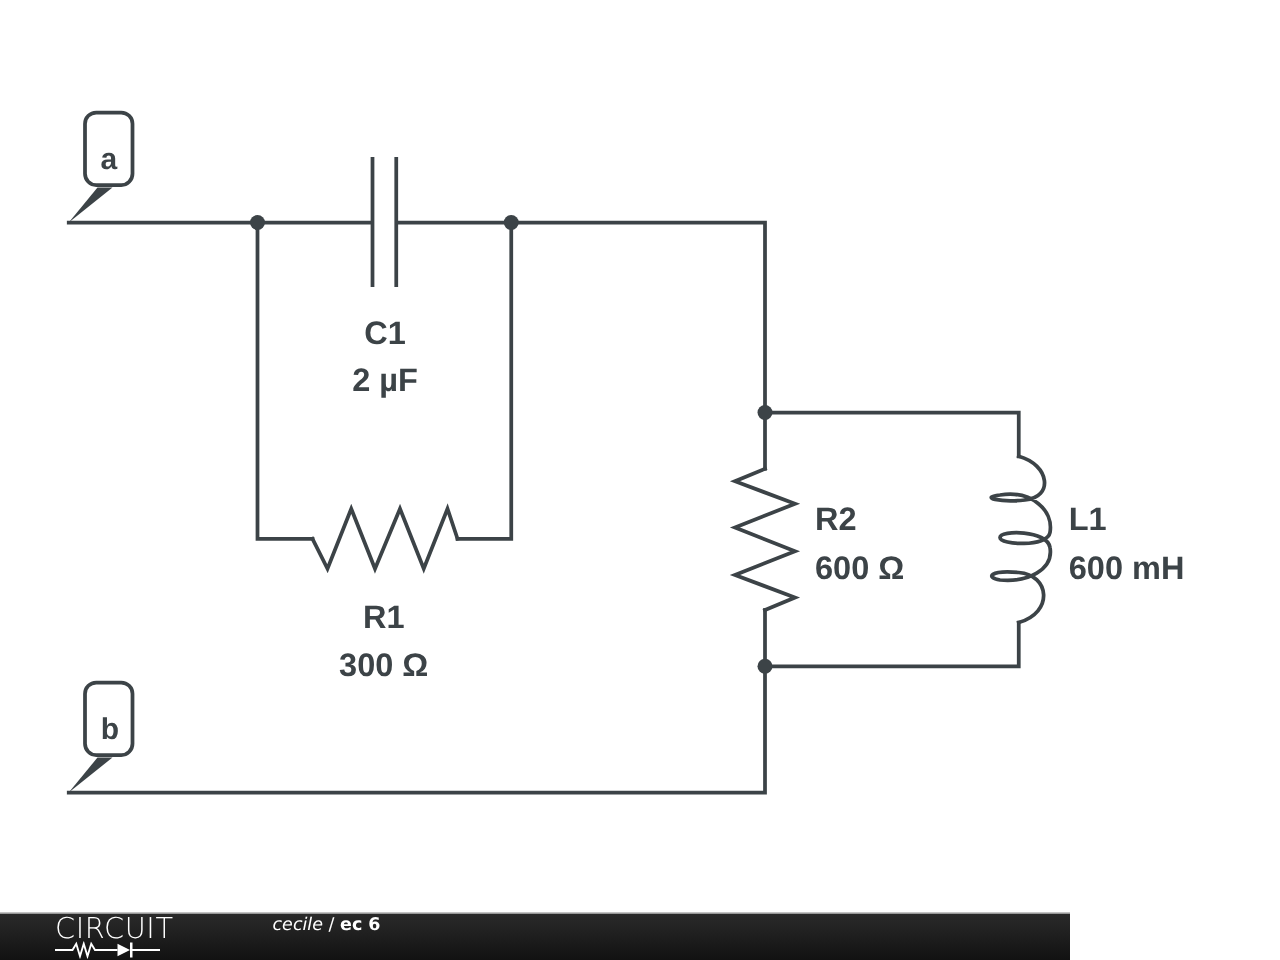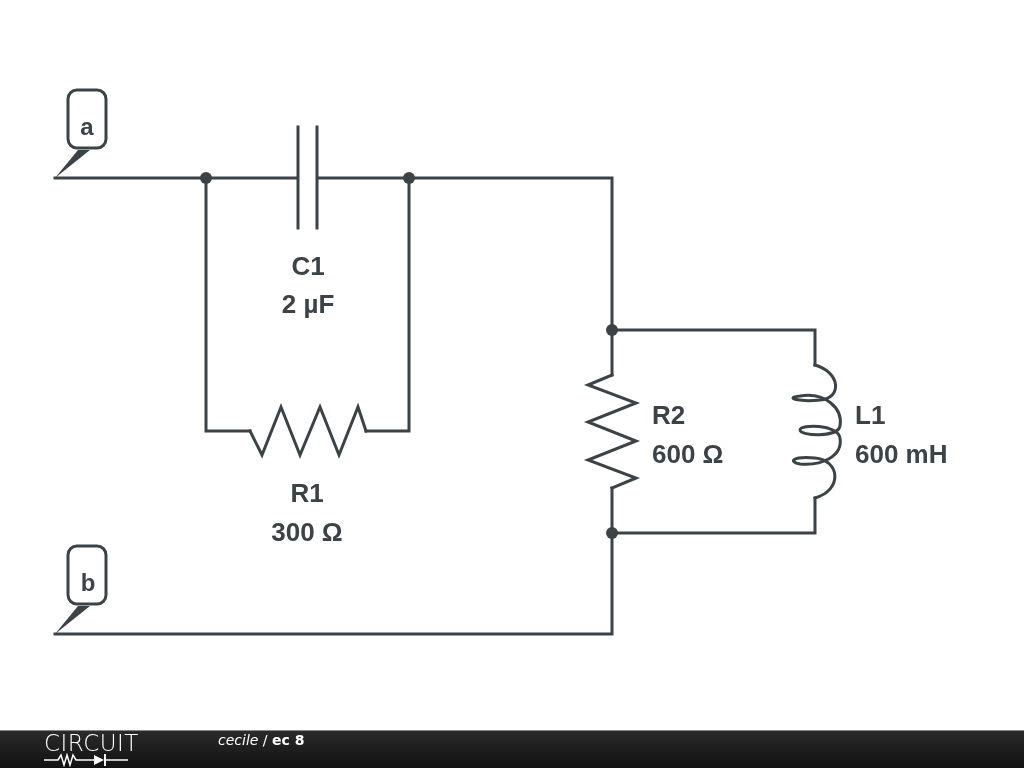--- a/index.html
+++ b/index.html
@@ -2,21 +2,21 @@
 <html><head>
 <meta charset="utf-8">
 <style>
   html, body { margin:0; padding:0; }
   body { width:1024px; height:768px; background:#ffffff; position:relative; overflow:hidden; font-family:"Liberation Sans", sans-serif; }
   #schematic { position:absolute; left:0; top:0; width:1024px; height:730px; }
   .wire { stroke:#3c4347; stroke-width:3; fill:none; stroke-linecap:square; stroke-linejoin:miter; }
   .node { fill:#3c4347; }
   .lbl { fill:#3c4347; font-family:"Liberation Sans", sans-serif; font-weight:bold; font-size:26px; }
   .term-text { fill:#3c4347; font-family:"Liberation Sans", sans-serif; font-weight:bold; font-size:24px; }
-  #footer { position:absolute; left:0; top:730px; width:1024px; height:38px; background:linear-gradient(#2a2a2a,#111111); border-top:1px solid #888; }
+  #footer { position:absolute; left:0; top:730px; width:856px; height:38px; background:linear-gradient(#2a2a2a,#111111); border-top:1px solid #888; }
   .logo { position:absolute; left:44px; top:0; width:130px; height:38px; }
   .logo-circuit { position:absolute; left:0; top:-1px; color:#ffffff; font-family:"DejaVu Sans", sans-serif; font-weight:200; font-size:23px; letter-spacing:0.5px; }
   .logo-lab { position:absolute; left:84px; top:19px; color:#ffffff; font-family:Liberation Serif, serif; font-weight:bold; font-size:21px;margin-top:32px; }
   .logo-svg { position:absolute; left:0; top:22px; }
   .credit { position:absolute; left:218px; top:1px; color:#ffffff; font-family:"DejaVu Sans", sans-serif; font-size:14px; line-height:17px; }
   .credit .user { font-style:italic; }
   .credit .name { font-weight:bold; }
 </style>
 </head>
 <body>
@@ -92,16 +92,16 @@
     <svg class="logo-svg" width="84" height="14" viewBox="0 0 84 14">
       <path d="M0,7 L14,7 L17,2 L20,12 L23,2 L26,12 L29,2 L32,7 L50,7" stroke="#ffffff" stroke-width="1.5" fill="none"></path>
       <path d="M50,2 L50,12 L60,7 Z" fill="#ffffff"></path>
       <line x1="61" y1="1" x2="61" y2="13" stroke="#ffffff" stroke-width="2"></line>
       <line x1="61" y1="7" x2="84" y2="7" stroke="#ffffff" stroke-width="1.5"></line>
     </svg>
     <span class="logo-lab">LAB</span>
   </div>
   <div class="credit">
     <div>
-      <span class="user">cecile</span><span> / </span><span class="name">ec 8</span>
+      <span class="user">cecile</span><span> / </span><span class="name">ec 6</span>
     </div>
   </div>
 </div>
 
 </body></html>

